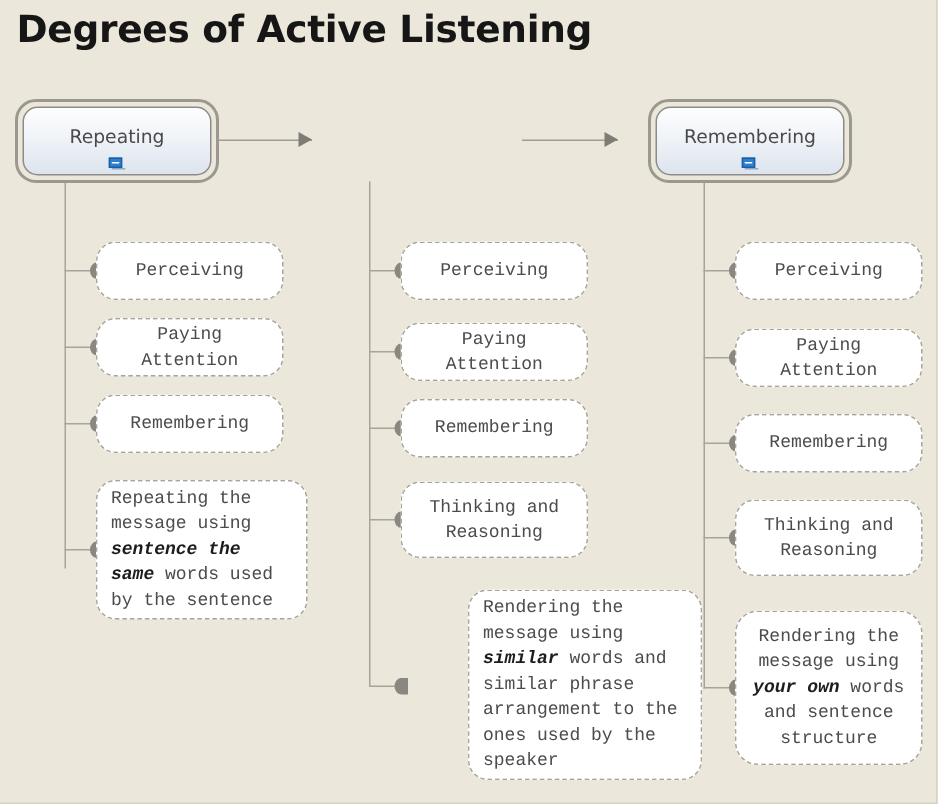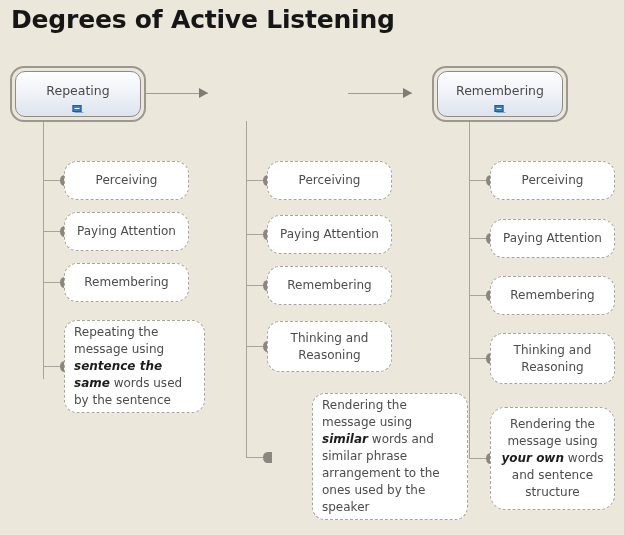--- a/index.html
+++ b/index.html
@@ -98,20 +98,21 @@
   .child-node {
     position: absolute;
     box-sizing: border-box;
     background: #ffffff;
     border: 1px dashed #a9a49a;
     border-radius: 13px;
     display: flex;
     align-items: center;
     justify-content: center;
     padding: 6px 9px;
+    font-family: Liberation Mono, monospace;
   }
   .child-label {
     font-size: 12px;
     line-height: 17px;
     color: #4c4c4c;
     text-align: center;
   }
   .child-node.align-left .child-label {
     text-align: left;
     width: 100%;

